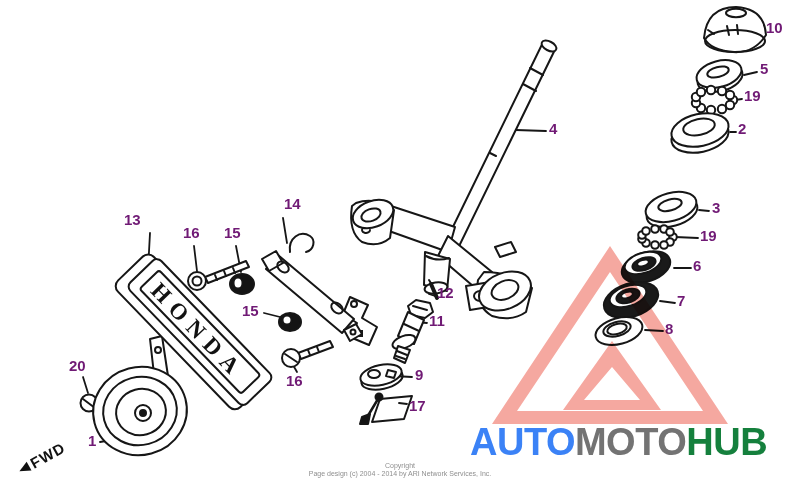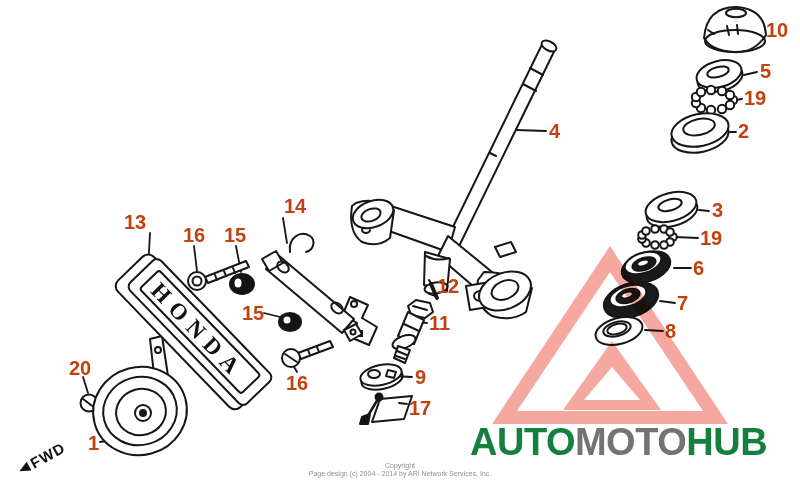--- a/index.html
+++ b/index.html
@@ -1,24 +1,24 @@
 <!DOCTYPE html>
 <html><head>
 <meta charset="utf-8">
 <style>
   html,body{margin:0;padding:0;background:#fff;}
   .stage{position:relative;width:800px;height:504px;background:#ffffff;overflow:hidden;
          font-family:"Liberation Sans",sans-serif;}
   .stage svg{position:absolute;left:0;top:0;}
-  .plabel{position:absolute;font-size:20px;font-weight:bold;color:#c2410c;line-height:1;
+  .plabel{position:absolute;font-size:15px;font-weight:bold;color:#701a75;line-height:1;
           font-family:"Liberation Sans",sans-serif;}
   .watermark{mix-blend-mode:multiply;opacity:.85;}
   .brand{position:absolute;left:470px;top:423px;font-size:38px;font-weight:800;line-height:1;
          letter-spacing:-.5px;white-space:nowrap;mix-blend-mode:multiply;}
-  .brand .seg-auto{color:#15803d;margin-top:40px;}
+  .brand .seg-auto{color:#3b82f6;margin-top:40px;}
   .brand .seg-moto{color:#737373;}
   .brand .seg-hub{color:#15803d;}
   .footer{position:absolute;left:0;right:0;top:462px;text-align:center;color:#8f8f8f;
           font-size:7px;line-height:1.2;}
   .fwd{position:absolute;left:16px;top:450px;display:flex;align-items:center;gap:3px;
        transform:rotate(-29deg);font-weight:800;font-size:15px;color:#111;letter-spacing:1px;}
   .fwd-arrow{width:0;height:0;border-top:5px solid transparent;border-bottom:5px solid transparent;
              border-right:11px solid #111;display:inline-block;}
 </style>
 </head>
@@ -266,21 +266,21 @@
     <div class="plabel" style="left:700px;top:228px">19</div>
     <div class="plabel" style="left:693px;top:258px">6</div>
     <div class="plabel" style="left:677px;top:293px">7</div>
     <div class="plabel" style="left:665px;top:321px">8</div>
     <div class="plabel" style="left:124px;top:212px">13</div>
     <div class="plabel" style="left:183px;top:225px">16</div>
     <div class="plabel" style="left:224px;top:225px">15</div>
     <div class="plabel" style="left:284px;top:196px">14</div>
     <div class="plabel" style="left:242px;top:303px">15</div>
     <div class="plabel" style="left:286px;top:373px">16</div>
-    <div class="plabel" style="left:437px;top:276px">12</div>
+    <div class="plabel" style="left:437px;top:285px">12</div>
     <div class="plabel" style="left:429px;top:313px">11</div>
     <div class="plabel" style="left:415px;top:367px">9</div>
     <div class="plabel" style="left:409px;top:398px">17</div>
     <div class="plabel" style="left:69px;top:358px">20</div>
     <div class="plabel" style="left:88px;top:433px">1</div>
   </div>
 
   <svg class="watermark" width="800" height="504" viewBox="0 0 800 504">
     <path fill="#F4998F" fill-rule="evenodd" d="M610,246 L728,424 L492,424 Z M610,272 L703,411 L517,411 Z"></path>
     <path fill="#F4998F" fill-rule="evenodd" d="M612,341 L661,410 L563,410 Z M612,367 L640,400 L584,400 Z"></path>

